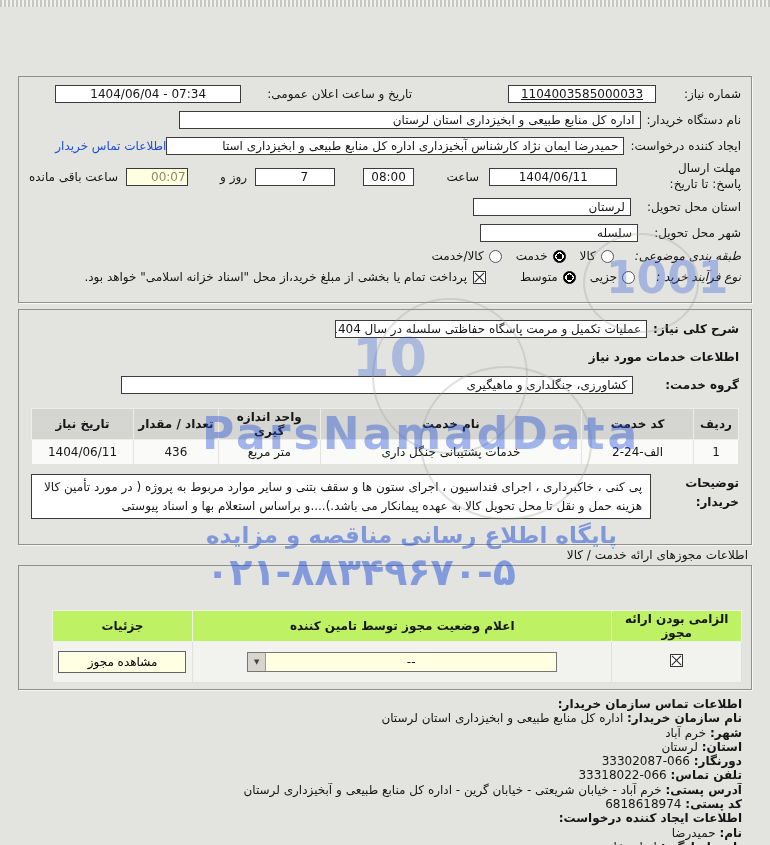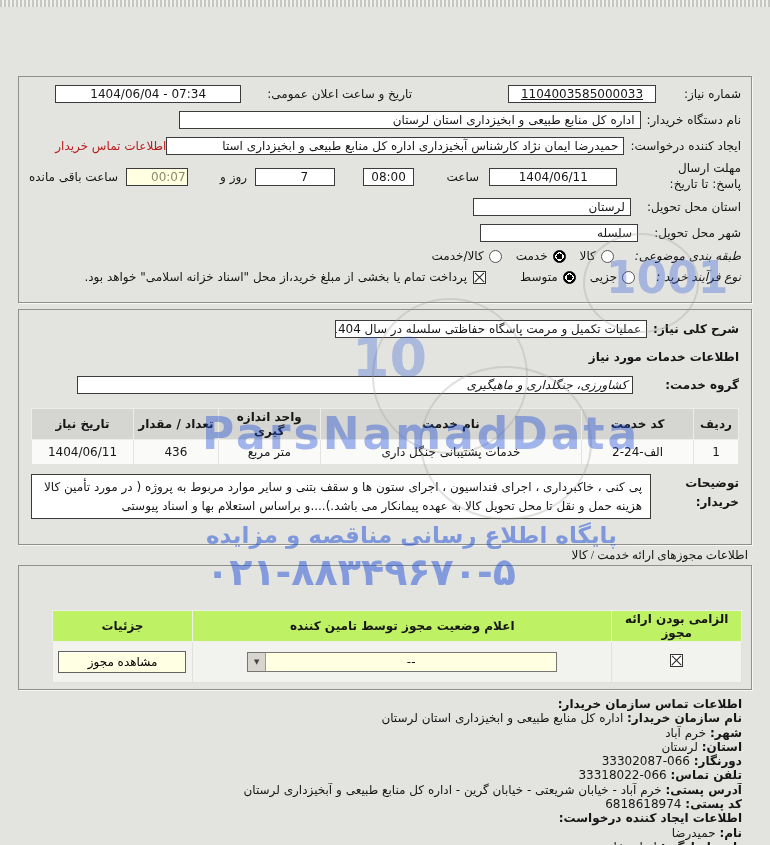--- a/index.html
+++ b/index.html
@@ -16,40 +16,40 @@
   .box2{top:309px;height:236px;padding:10px 12px 0 12px;}
   .box3{top:565px;height:125px;}
   .frow{display:flex;align-items:center;white-space:nowrap;}
   .lbl{white-space:nowrap;}
   .b{font-weight:bold;}
   .tbox{background:#fff;border:1px solid #3c3c3c;height:18px;line-height:17px;padding:0 5px;
         box-sizing:border-box;overflow:hidden;white-space:nowrap;font-size:12px;}
   .center{text-align:center;}
   .ltr{direction:ltr;unicode-bidi:isolate;}
   .cream{background:#FFFFE1;color:#8f8a68;}
-  .link{color:#b91c1c;cursor:pointer;}
+  .link{color:#1d4ed8;cursor:pointer;}
   .radio{display:inline-block;width:13px;height:13px;border-radius:50%;border:1px solid #555;
         background:#fff;box-sizing:border-box;margin-left:5px;flex:none;}
   .radio.sel{border-color:#000;background:radial-gradient(circle,#000 0 3px,#fff 3px 4.2px,#000 4.2px);}
   .opt{display:inline-flex;align-items:center;margin-left:14px;}
   .checkbox{display:inline-block;width:13px;height:13px;border:1px solid #333;background:#fff;
         position:relative;box-sizing:border-box;flex:none;}
   .checkbox.checked::before,.checkbox.checked::after{content:"";position:absolute;top:5px;left:-1px;
         width:13px;height:1.4px;background:#222;}
   .checkbox.checked::before{transform:rotate(45deg);}
   .checkbox.checked::after{transform:rotate(-45deg);}
   .svc-table{width:708px;margin:14px 0 0 0;border-collapse:collapse;font-size:12px;
         border:1px solid #b3b3b0;}
   .svc-table th{background:#D5D5D2;border:1px solid #ECECE9;height:26px;font-weight:bold;}
   .svc-table td{background:#FAFAF8;border:1px solid #E3E3E0;height:22px;text-align:center;}
   .desc-row{display:flex;align-items:flex-start;margin-top:9px;}
   .desc-lbl{font-weight:bold;width:88px;line-height:1.55;flex:none;}
   .desc-box{flex:1;background:#fff;border:1px solid #3c3c3c;min-height:40px;padding:3px 8px;
         font-size:12px;line-height:1.55;box-sizing:border-box;}
-  .permits-label{position:absolute;top:548px;right:22px;font-size:12px;font-family:Liberation Serif, serif;}
+  .permits-label{position:absolute;top:548px;right:22px;font-size:12px;}
   .permit-table{border-collapse:collapse;font-size:12px;margin:44px 9px 0 0;width:690px;
         border:1px solid #a9a9a6;}
   .permit-table th{background:#bef264;border:1px solid #EFEFEC;height:28px;font-weight:bold;}
   .permit-table td{background:#F2F2EF;border:1px solid #E0E0DD;height:38px;text-align:center;vertical-align:middle;}
   .dd{width:310px;height:20px;background:#FFFFE1;border:1px solid #767672;display:inline-flex;
         align-items:center;box-sizing:border-box;vertical-align:middle;}
   .dd-value{flex:1;text-align:center;line-height:18px;}
   .dd-btn{width:17px;height:18px;background:#D8D5CE;border-right:1px solid #9a9a97;
         display:flex;align-items:center;justify-content:center;font-size:7px;color:#444;flex:none;}
   .permit-btn{width:128px;height:22px;background:#FFFFE3;border:1px solid #62625e;
@@ -158,21 +158,21 @@
 
     <div class="frow">
       <span class="lbl b ml6">شرح کلی نیاز:</span>
       <span class="tbox" style="width:312px;">عملیات تکمیل و مرمت پاسگاه حفاظتی سلسله در سال 1404</span>
     </div>
 
     <div class="b mt12">اطلاعات خدمات مورد نیاز</div>
 
     <div class="frow mt12">
       <span class="lbl b ml8">گروه خدمت:</span>
-      <span class="tbox" style="width:556px;font-style:italic;">کشاورزی، جنگلداری و ماهیگیری</span>
+      <span class="tbox" style="width:512px;">کشاورزی، جنگلداری و ماهیگیری</span>
     </div>
 
     <table class="svc-table">
       <colgroup>
         <col style="width:45px">
           <col style="width:112px">
           <col style="width:262px">
         <col style="width:102px">
           <col style="width:85px">
           <col style="width:102px">

